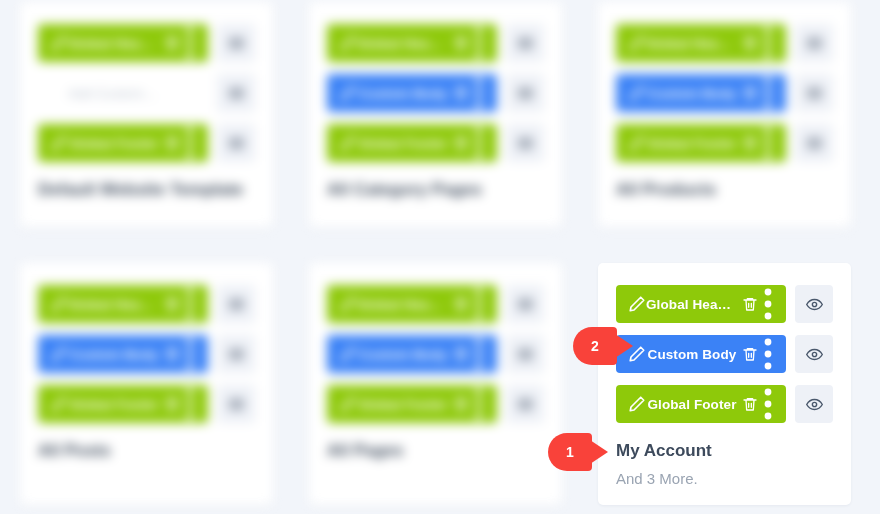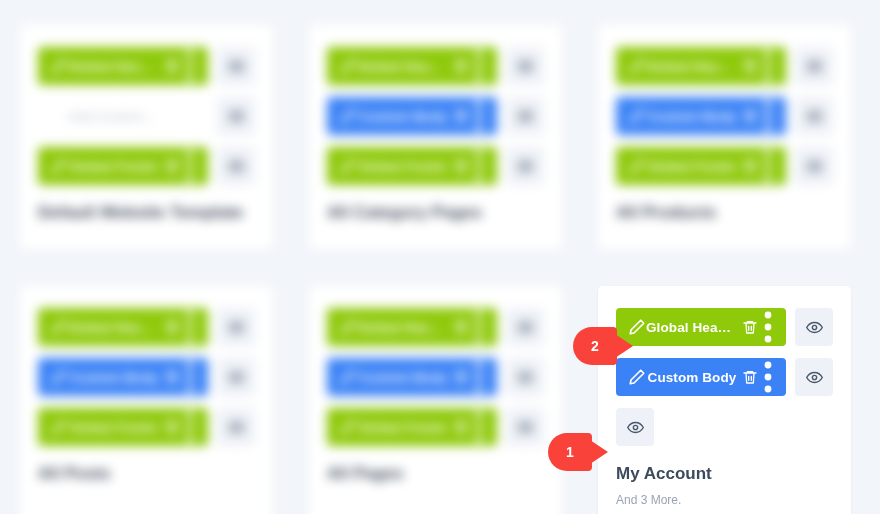--- a/index.html
+++ b/index.html
@@ -15,21 +15,21 @@
     background: #f2f5fa;
     font-family: "Liberation Sans", sans-serif;
     position: relative;
   }
 
   
   .board {
     position: absolute;
     left: 0; top: 0;
     width: 880px; height: 424px;
-    padding: 25px 20px;
+    padding: 2px 20px;
   }
 
   .grid {
     display: grid;
     grid-template-columns: repeat(3, 253px);
     column-gap: 36px;
     row-gap: 36px;
   }
 
   .card {
@@ -116,21 +116,21 @@
 
   .card-title {
     font-size: 17px;
     font-weight: 700;
     color: #3d4a5c;
     margin-bottom: 9px;
     white-space: nowrap;
   }
 
   .card-sub {
-    font-size: 12px;
+    font-size: 15px;
     color: #9aa4b2;
     white-space: nowrap;
   }
 
   
   .pin {
     position: absolute;
     width: 60px; height: 38px;
     z-index: 40;
     pointer-events: none;
@@ -702,20 +702,40 @@
           <button class="eye-btn">
             <span>
               <svg viewBox="0 0 24 24" fill="none" stroke="currentColor" stroke-width="2" stroke-linecap="round" stroke-linejoin="round">
                 <path d="M1 12s4-7 11-7 11 7 11 7-4 7-11 7S1 12 1 12z"></path>
                 <circle cx="12" cy="12" r="3"></circle>
               </svg>
             </span>
           </button>
         </div>
         <div class="row">
+          <div class="bar green">
+            <span class="ic ic-pencil">
+              <svg viewBox="0 0 24 24" fill="none" stroke="currentColor" stroke-width="2.2" stroke-linecap="round" stroke-linejoin="round">
+                <path d="M17 3l4 4L8 20l-5 1 1-5z"></path>
+              </svg>
+            </span>
+            <span class="bar-label">Global Footer</span>
+            <span class="ic ic-trash">
+              <svg viewBox="0 0 24 24" fill="none" stroke="currentColor" stroke-width="2" stroke-linecap="round" stroke-linejoin="round">
+                <path d="M3 6h18M8 6V4h8v2M6 6l1 15h10l1-15M10 11v6M14 11v6"></path>
+              </svg>
+            </span>
+            <span class="ic ic-dots">
+              <svg viewBox="0 0 6 24" fill="currentColor">
+                <circle cx="3" cy="6" r="1.7"></circle>
+                <circle cx="3" cy="12" r="1.7"></circle>
+                <circle cx="3" cy="18" r="1.7"></circle>
+              </svg>
+            </span>
+          </div>
           <button class="eye-btn">
             <span>
               <svg viewBox="0 0 24 24" fill="none" stroke="currentColor" stroke-width="2" stroke-linecap="round" stroke-linejoin="round">
                 <path d="M1 12s4-7 11-7 11 7 11 7-4 7-11 7S1 12 1 12z"></path>
                 <circle cx="12" cy="12" r="3"></circle>
               </svg>
             </span>
           </button>
         </div>
         <div class="card-foot">

